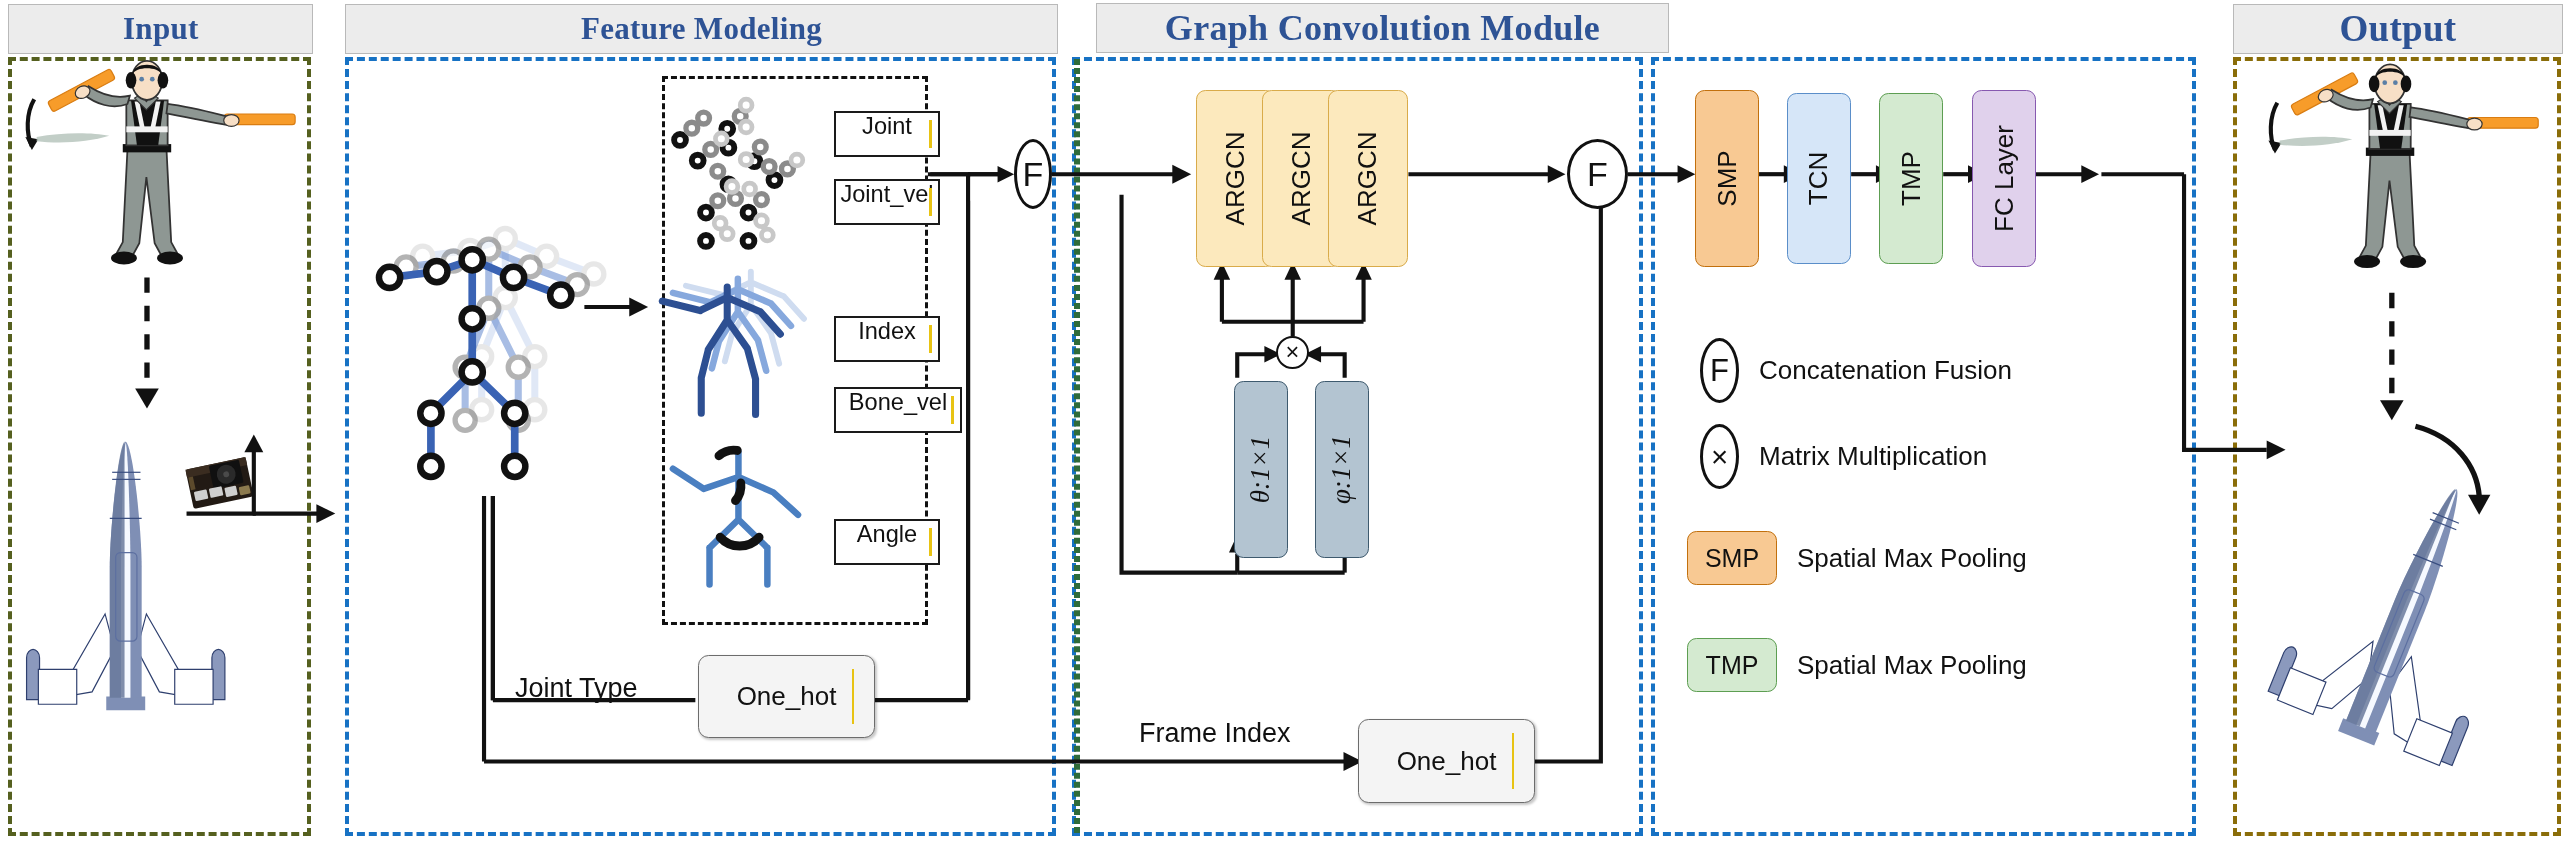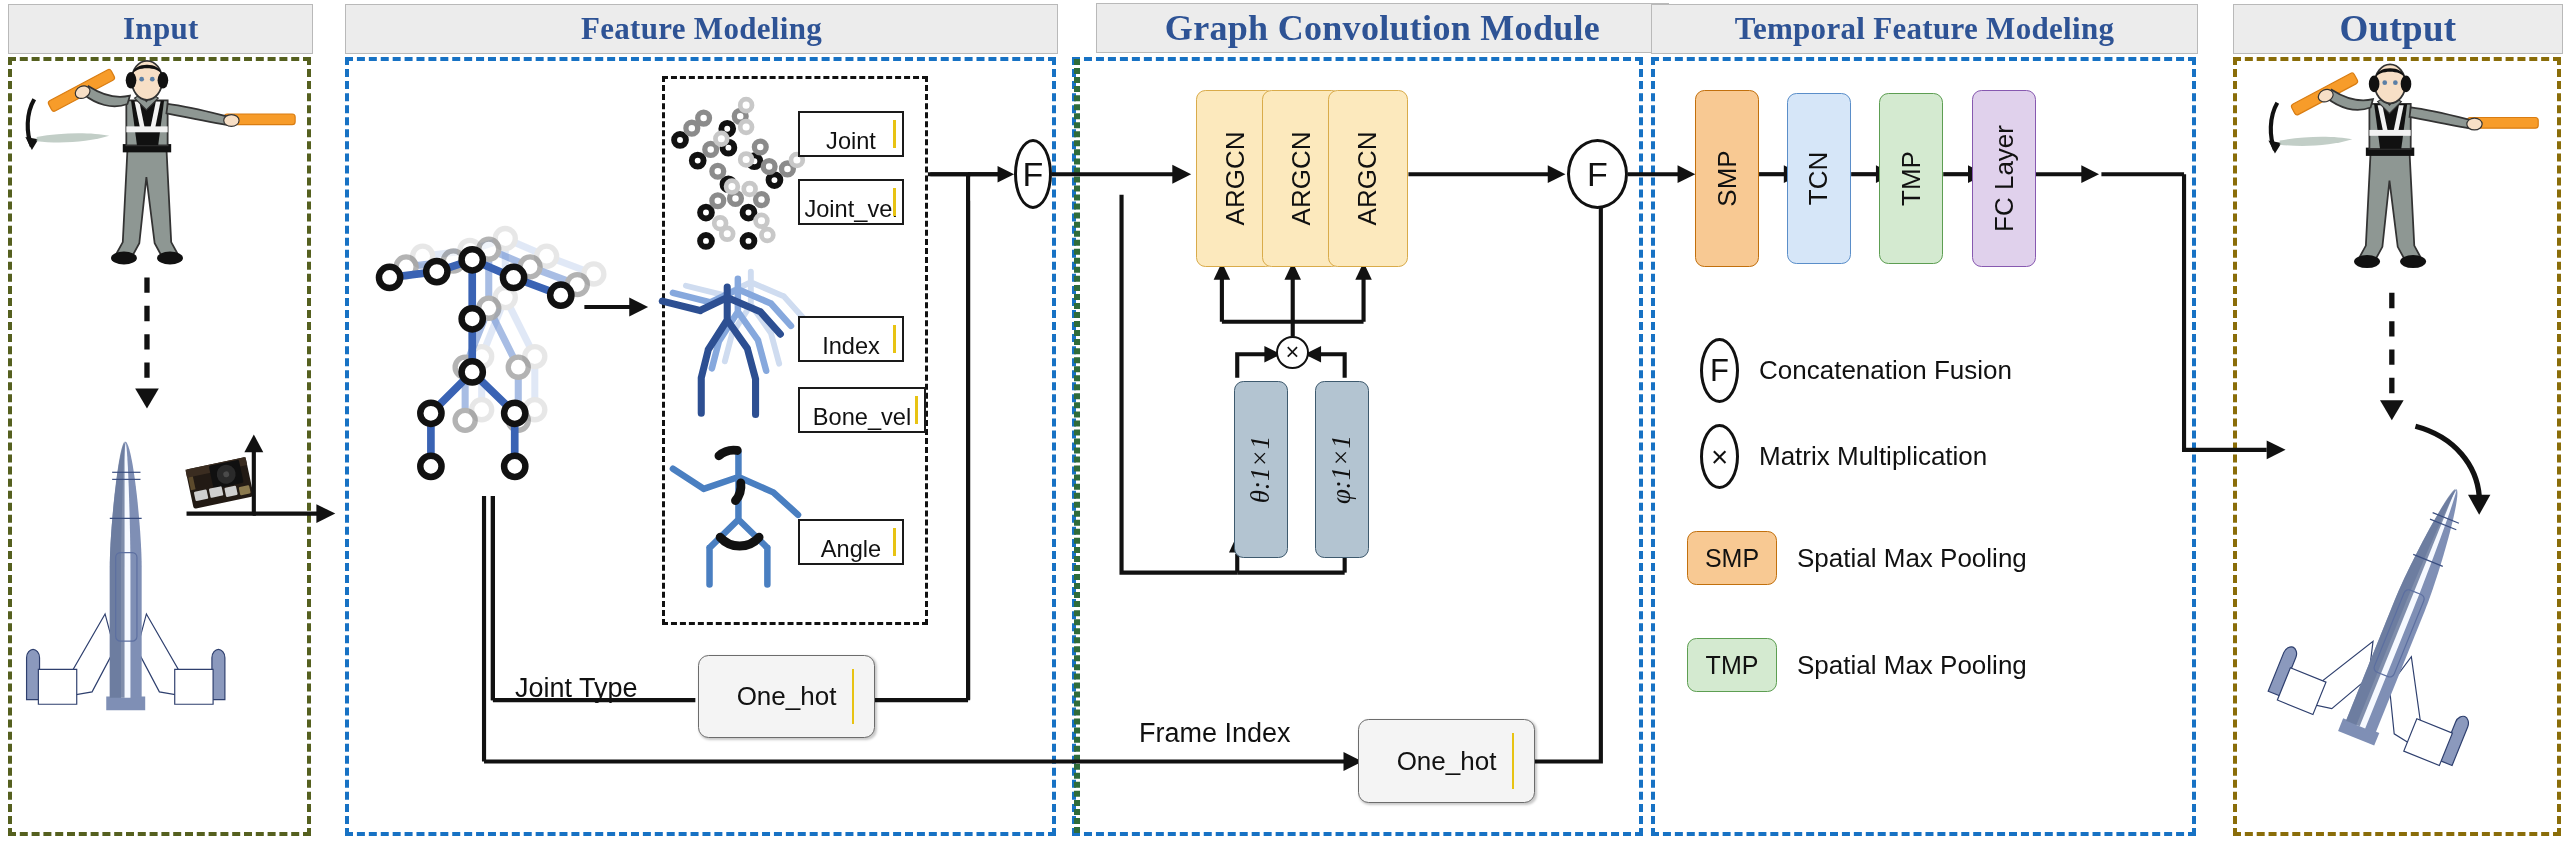--- a/index.html
+++ b/index.html
@@ -13,21 +13,21 @@
     letter-spacing:0.3px;
   }
   .panel-box{position:absolute;box-sizing:border-box;}
   .dash-blue{border:4.1px dashed #1772c4;}
   .dash-olive{border:4.1px dashed #55601f;}
   .dash-gold{border:4.1px dashed #8a6d09;}
   .dash-black-inner{border:3px dashed #111;}
   .dash-green-inner{border:3.5px dashed #2f6b3a;}
 
   .ibox{position:absolute;box-sizing:border-box;background:#fff;border:2.4px solid #1a1a1a;
-        display:flex;align-items:flex-end;justify-content:center;color:#111;}
+        display:flex;align-items:flex-start;justify-content:center;color:#111;margin-left:36px;}
   .ibox .lbl{font-size:23.6px;}
   .ibox .ycur{position:absolute;right:6.5px;top:7px;bottom:7px;width:2.4px;background:#e8c313;}
 
   .onehot{position:absolute;box-sizing:border-box;background:#f4f4f4;border:1.8px solid #6c6c6c;
           border-radius:10.6px;display:flex;align-items:center;justify-content:center;
           box-shadow:1.8px 1.8px 2.4px rgba(0,0,0,.22);color:#111;font-size:26px;}
   .onehot .ycur{position:absolute;right:20px;top:13px;bottom:13px;width:2.4px;background:#e8c313;}
 
   .vblock{position:absolute;box-sizing:border-box;border-radius:9.4px;
           display:flex;align-items:center;justify-content:center;}
@@ -58,21 +58,20 @@
 <body>
 
 <div id="root">
 
   <div class="panel-title" style="left:8.3px;top:3.5px;width:303px;height:48px;font-size:31px;">Input</div>
 
   <div class="panel-title" style="left:345px;top:3.5px;width:711px;height:48px;font-size:31px;">Feature Modeling</div>
 
   <div class="panel-title" style="left:1072px;top:3px;width:571px;height:48px;font-size:36px;margin-left:24px;">Graph Convolution Module</div>
 
-  <div class="panel-title" style="left:1651px;top:3.5px;width:545px;height:48px;font-size:31px;">Temporal Feature Modeling</div>
 
   <div class="panel-title" style="left:2233px;top:3.5px;width:328px;height:48px;font-size:37px;">Output</div>
 
   <div class="panel-box dash-olive" style="left:8.3px;top:57px;width:303px;height:779px;"></div>
 
   <div class="panel-box dash-blue" style="left:345px;top:57px;width:711px;height:779px;"></div>
 
   <div class="panel-box dash-blue" style="left:1072px;top:57px;width:571px;height:779px;"></div>
 
   <div class="panel-box dash-blue" style="left:1651px;top:57px;width:545px;height:779px;"></div>

